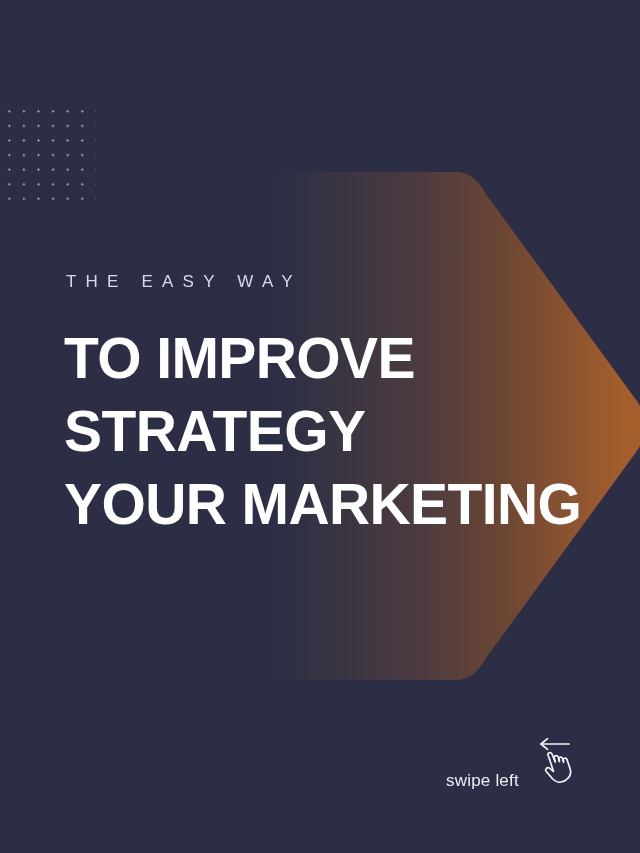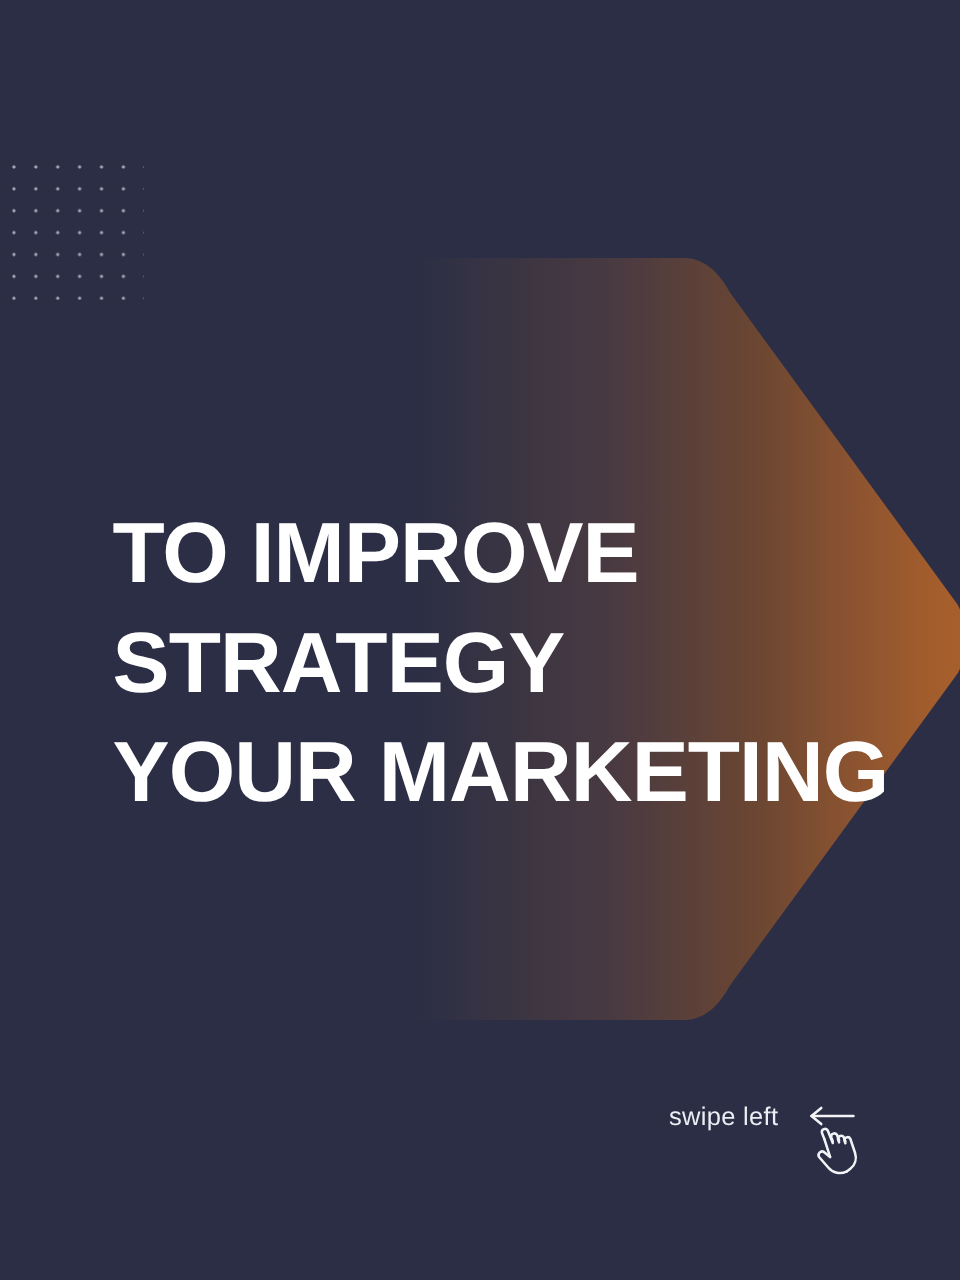--- a/index.html
+++ b/index.html
@@ -70,37 +70,37 @@
     color: #d9dbe4;
     white-space: nowrap;
   }
 
   
   .headline {
     position: absolute;
     left: 64px;
     top: 322px;
     width: 540px;
-    margin: 11px;
+    margin: 0;
     padding: 0;
     font-size: 57px;
     line-height: 73px;
     font-weight: 700;
     letter-spacing: -0.6px;
     color: #ffffff;
   }
   .headline .line { display: block; white-space: nowrap; }
 
   
   .swipe {
     position: absolute;
     left: 446px;
     top: 735px;
     display: flex;
-    align-items: flex-start;
+    align-items: flex-end;
     gap: 10px;
     height: 56px;
   }
   .swipe-label {
     font-size: 17px;
     font-weight: 400;
     letter-spacing: 0.2px;
     color: #eceef3;
     white-space: nowrap;
   }
@@ -118,20 +118,21 @@
       <defs>
         <clipPath id="chevClip" clipPathUnits="objectBoundingBox">
           <path d="M0,0 L0.50,0 Q0.545,0.003 0.575,0.045 L0.975,0.455 Q1.005,0.50 0.975,0.545
                    L0.575,0.955 Q0.545,0.997 0.50,1 L0,1 Z"></path>
         </clipPath>
       </defs>
     </svg>
     <div class="chevron" style="clip-path:url(#chevClip);-webkit-clip-path:url(#chevClip);"></div>
   </div>
 
+  <div class="eyebrow">THE EASY WAY</div>
 
   <h1 class="headline">
     <span class="line">TO IMPROVE</span>
     <span class="line">STRATEGY</span>
     <span class="line">YOUR MARKETING</span>
   </h1>
 
   <div class="swipe">
     <span class="swipe-label">swipe left</span>
     <span class="swipe-icon">

